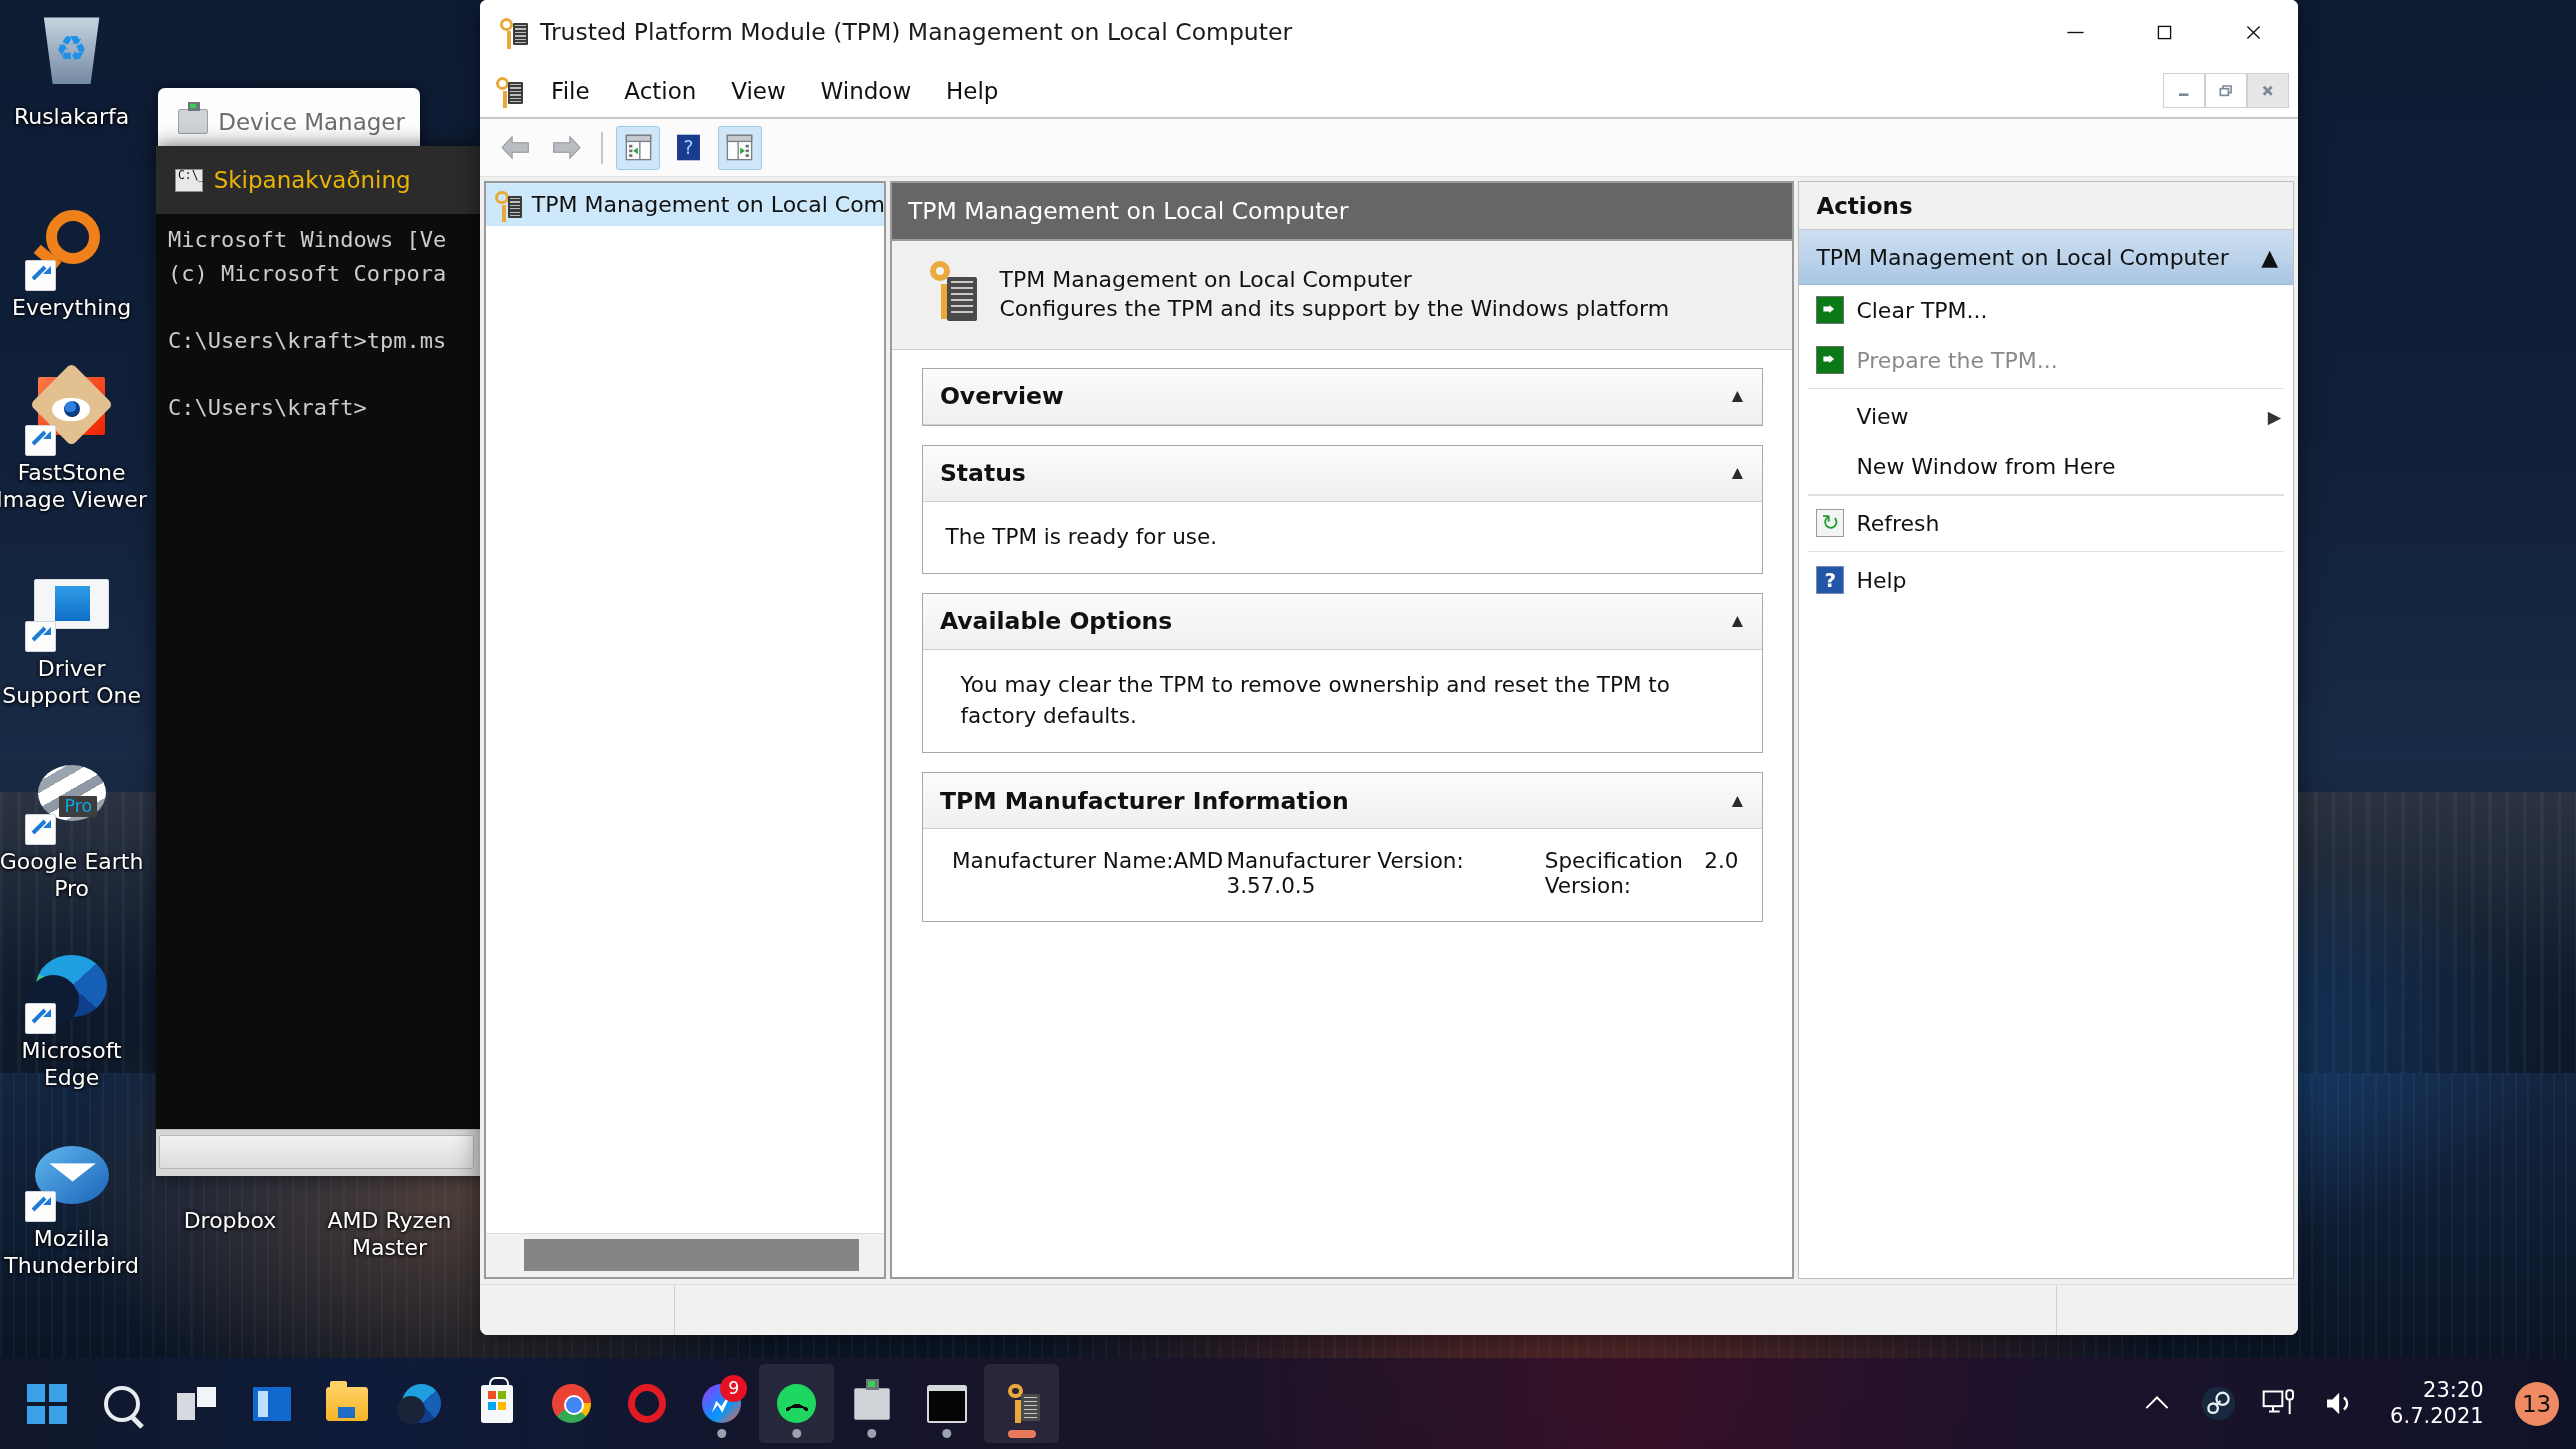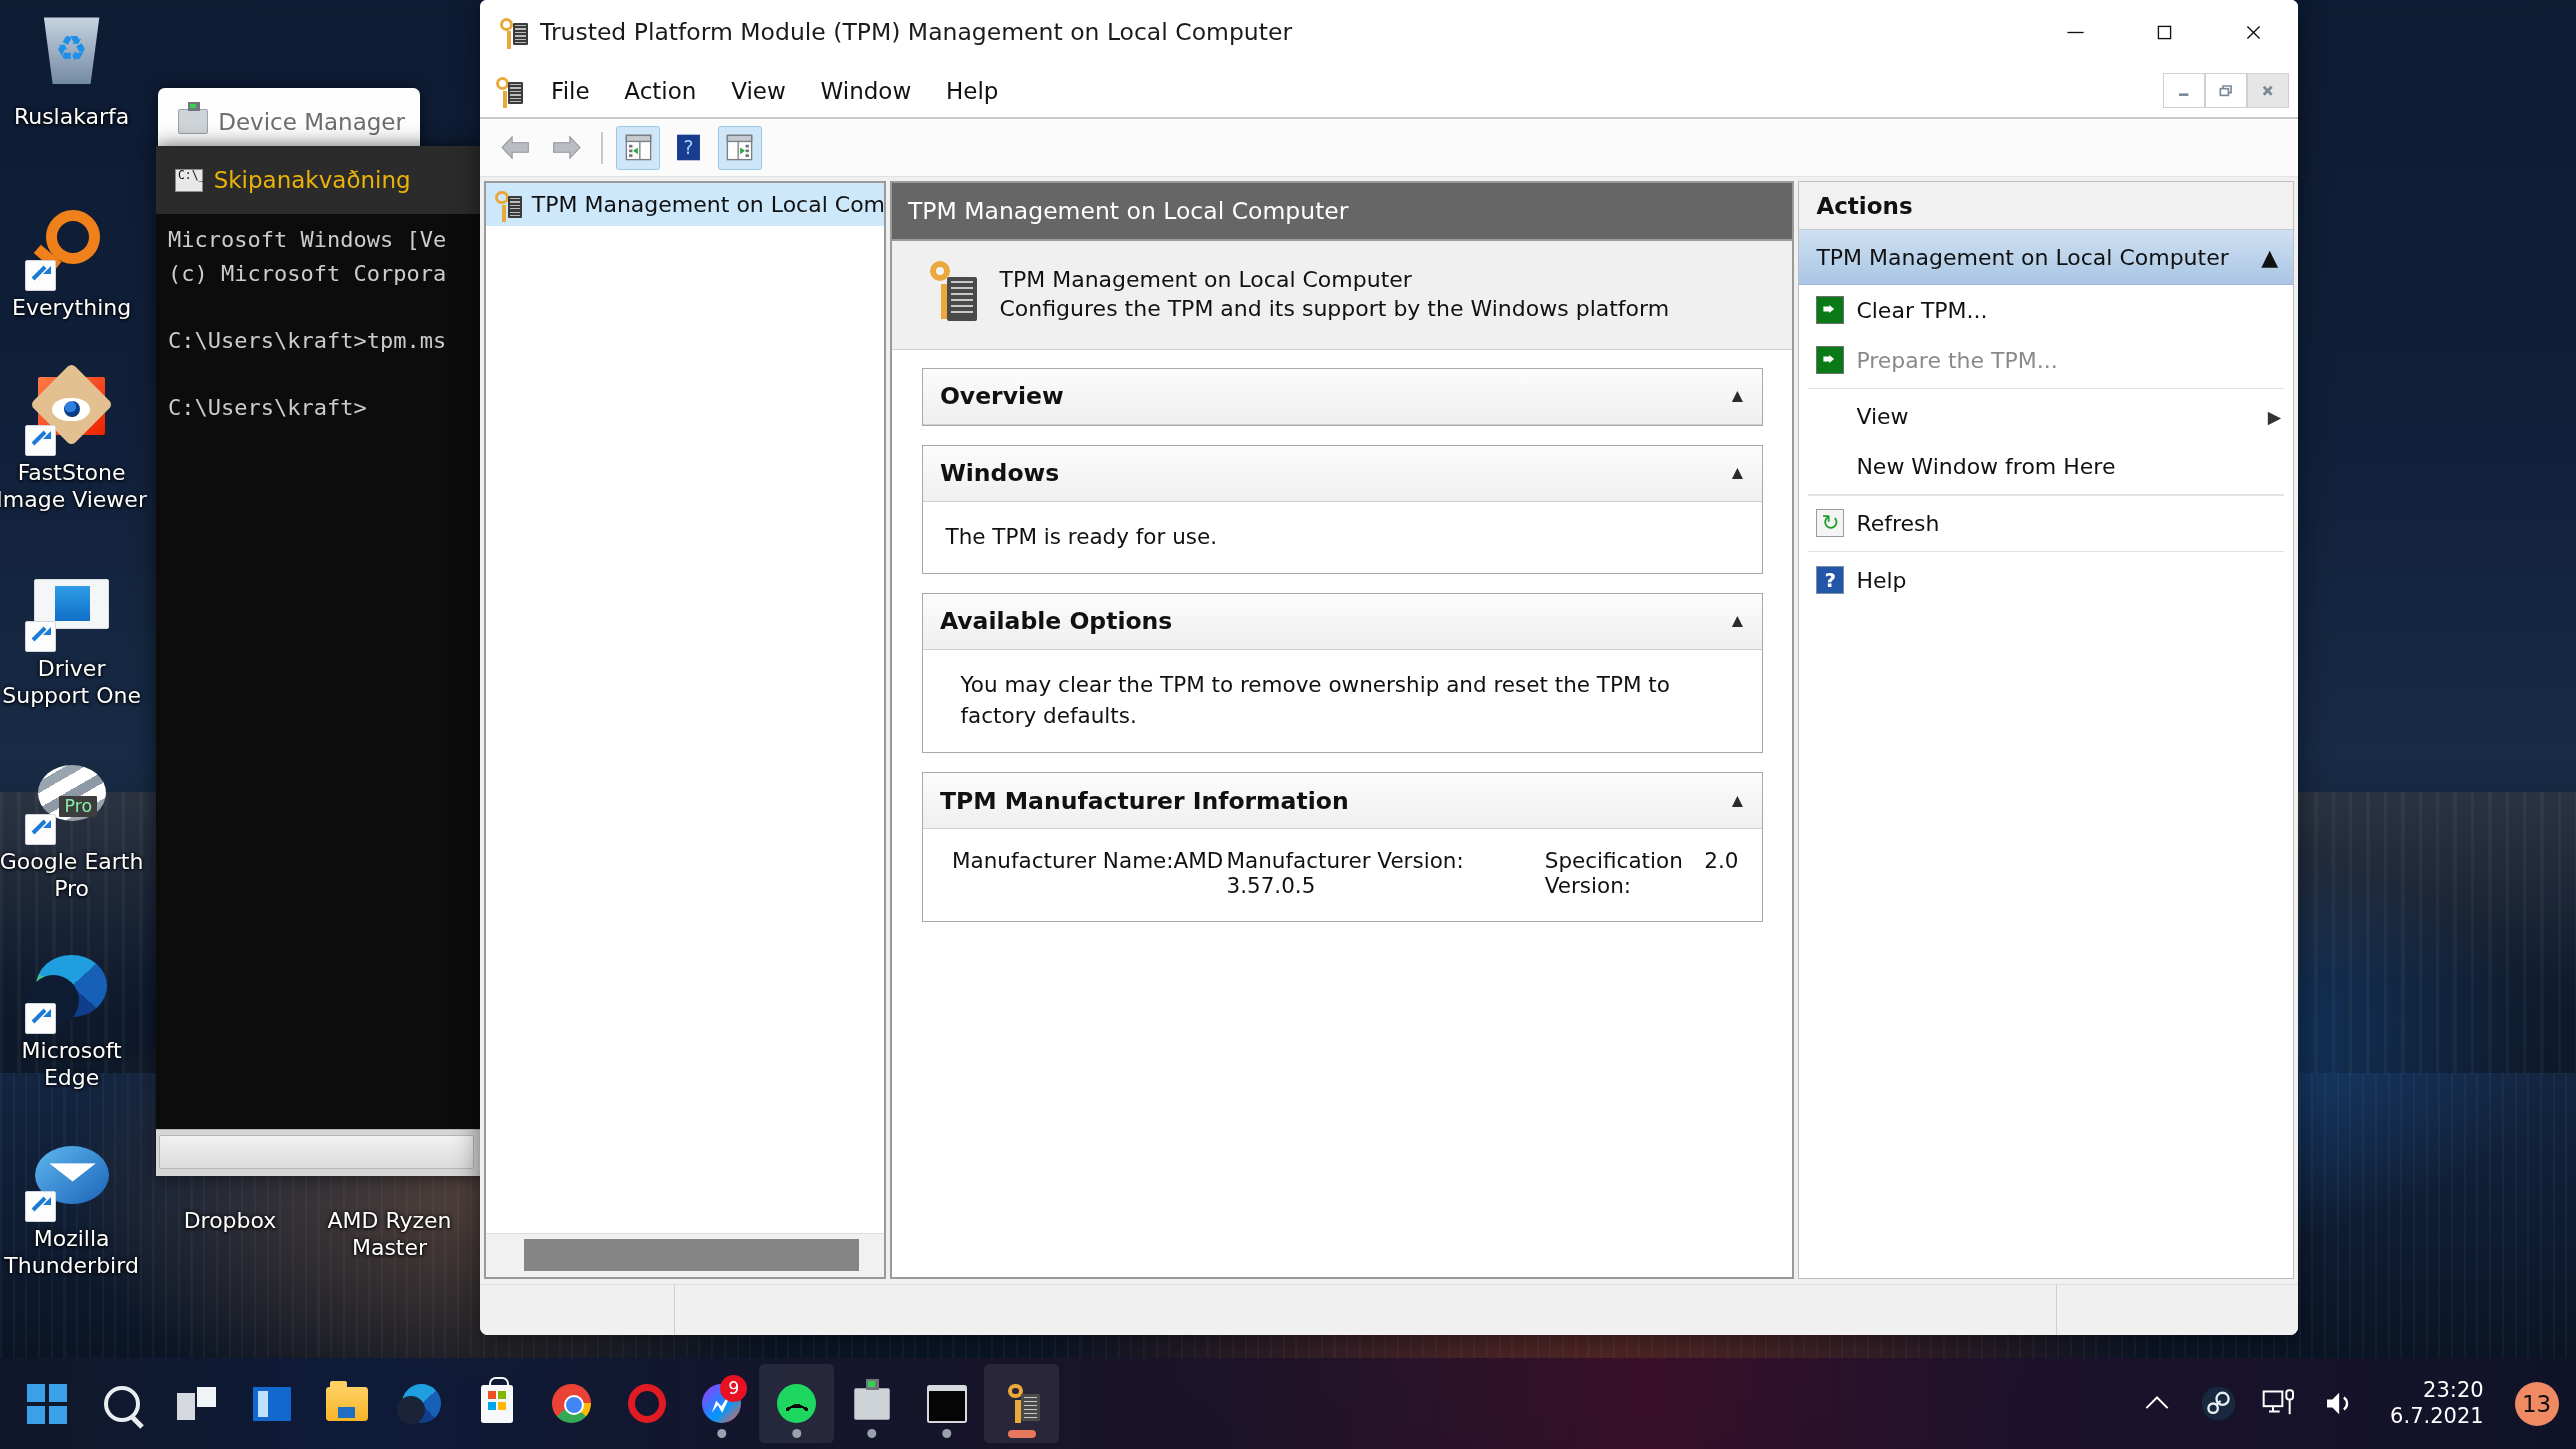--- a/index.html
+++ b/index.html
@@ -80,21 +80,21 @@
   .ic-eye{position:absolute; left:24px; top:29.5px; width:38px;height:23px;
     background:#fff;border-radius:50%/55%; z-index:3;}
   .ic-eye::after{content:"";position:absolute;left:11.4px;top:3.4px;width:16px;height:16px;border-radius:50%;
     background:radial-gradient(circle at 40% 35%, #2f7fe0 0 40%, #0b3e8a 41% 70%, #061c3e 71%);}
   .ic-driver{position:absolute;left:5.4px;top:14.8px;width:75px;height:50px;background:#f4f6f8;
     border:1.3px solid #d8dde3;border-radius:2px;}
   .ic-driver::after{content:"";position:absolute;left:20px;top:6px;width:35px;height:35px;
     background:linear-gradient(180deg,#2f9de8,#0f6fc6);}
   .ic-earth{position:absolute;left:9.4px;top:8px;width:68px;height:56px;border-radius:50%;
     background:linear-gradient(150deg,#ffffff 0 18%,#9aa4af 18% 30%,#ffffff 30% 46%,#8e99a5 46% 58%,#ffffff 58% 75%,#9aa4af 75% 88%,#fff 88%);}
-  .ic-earth-pro{position:absolute;left:31px;top:39px;background:#3d3d3d;color:#86efac;font-size:17.4px;
+  .ic-earth-pro{position:absolute;left:31px;top:39px;background:#3d3d3d;color:#0ea5e9;font-size:17.4px;
     padding:0 5.4px;border-radius:1.3px;text-shadow:none;}
   .ic-edge{position:absolute;left:8px;top:9.4px;width:71px;height:62px;border-radius:50%;
     background:conic-gradient(from 210deg,#41c98e 0 22%,#1f9fe0 22% 55%,#1660b8 55% 78%,#0f3f8c 78% 100%);}
   .ic-edge::after{content:"";position:absolute;left:-8px;top:20px;width:51px;height:51px;border-radius:50%;
     background:#0d1b33;}
   .ic-tbird{position:absolute;left:6.7px;top:12px;width:74px;height:58px;border-radius:50%;
     background:linear-gradient(140deg,#5fb8ef,#1b63b8);}
   .ic-tbird::after{content:"";position:absolute;left:14.8px;top:17.4px;width:44px;height:28px;background:#fff;
     clip-path:polygon(0 0,100% 0,50% 60%);border:1.3px solid #d6e4f2;}
 
@@ -629,21 +629,21 @@
 
         <div class="section">
           <div class="sec-head">
             <div class="title">Overview</div>
             <div class="chev">▲</div>
           </div>
         </div>
 
         <div class="section">
           <div class="sec-head">
-            <div class="title">Windows</div>
+            <div class="title">Status</div>
             <div class="chev">▲</div>
           </div>
           <div class="sec-body">The TPM is ready for use.</div>
         </div>
 
         <div class="section">
           <div class="sec-head">
             <div class="title">Available Options</div>
             <div class="chev">▲</div>
           </div>

